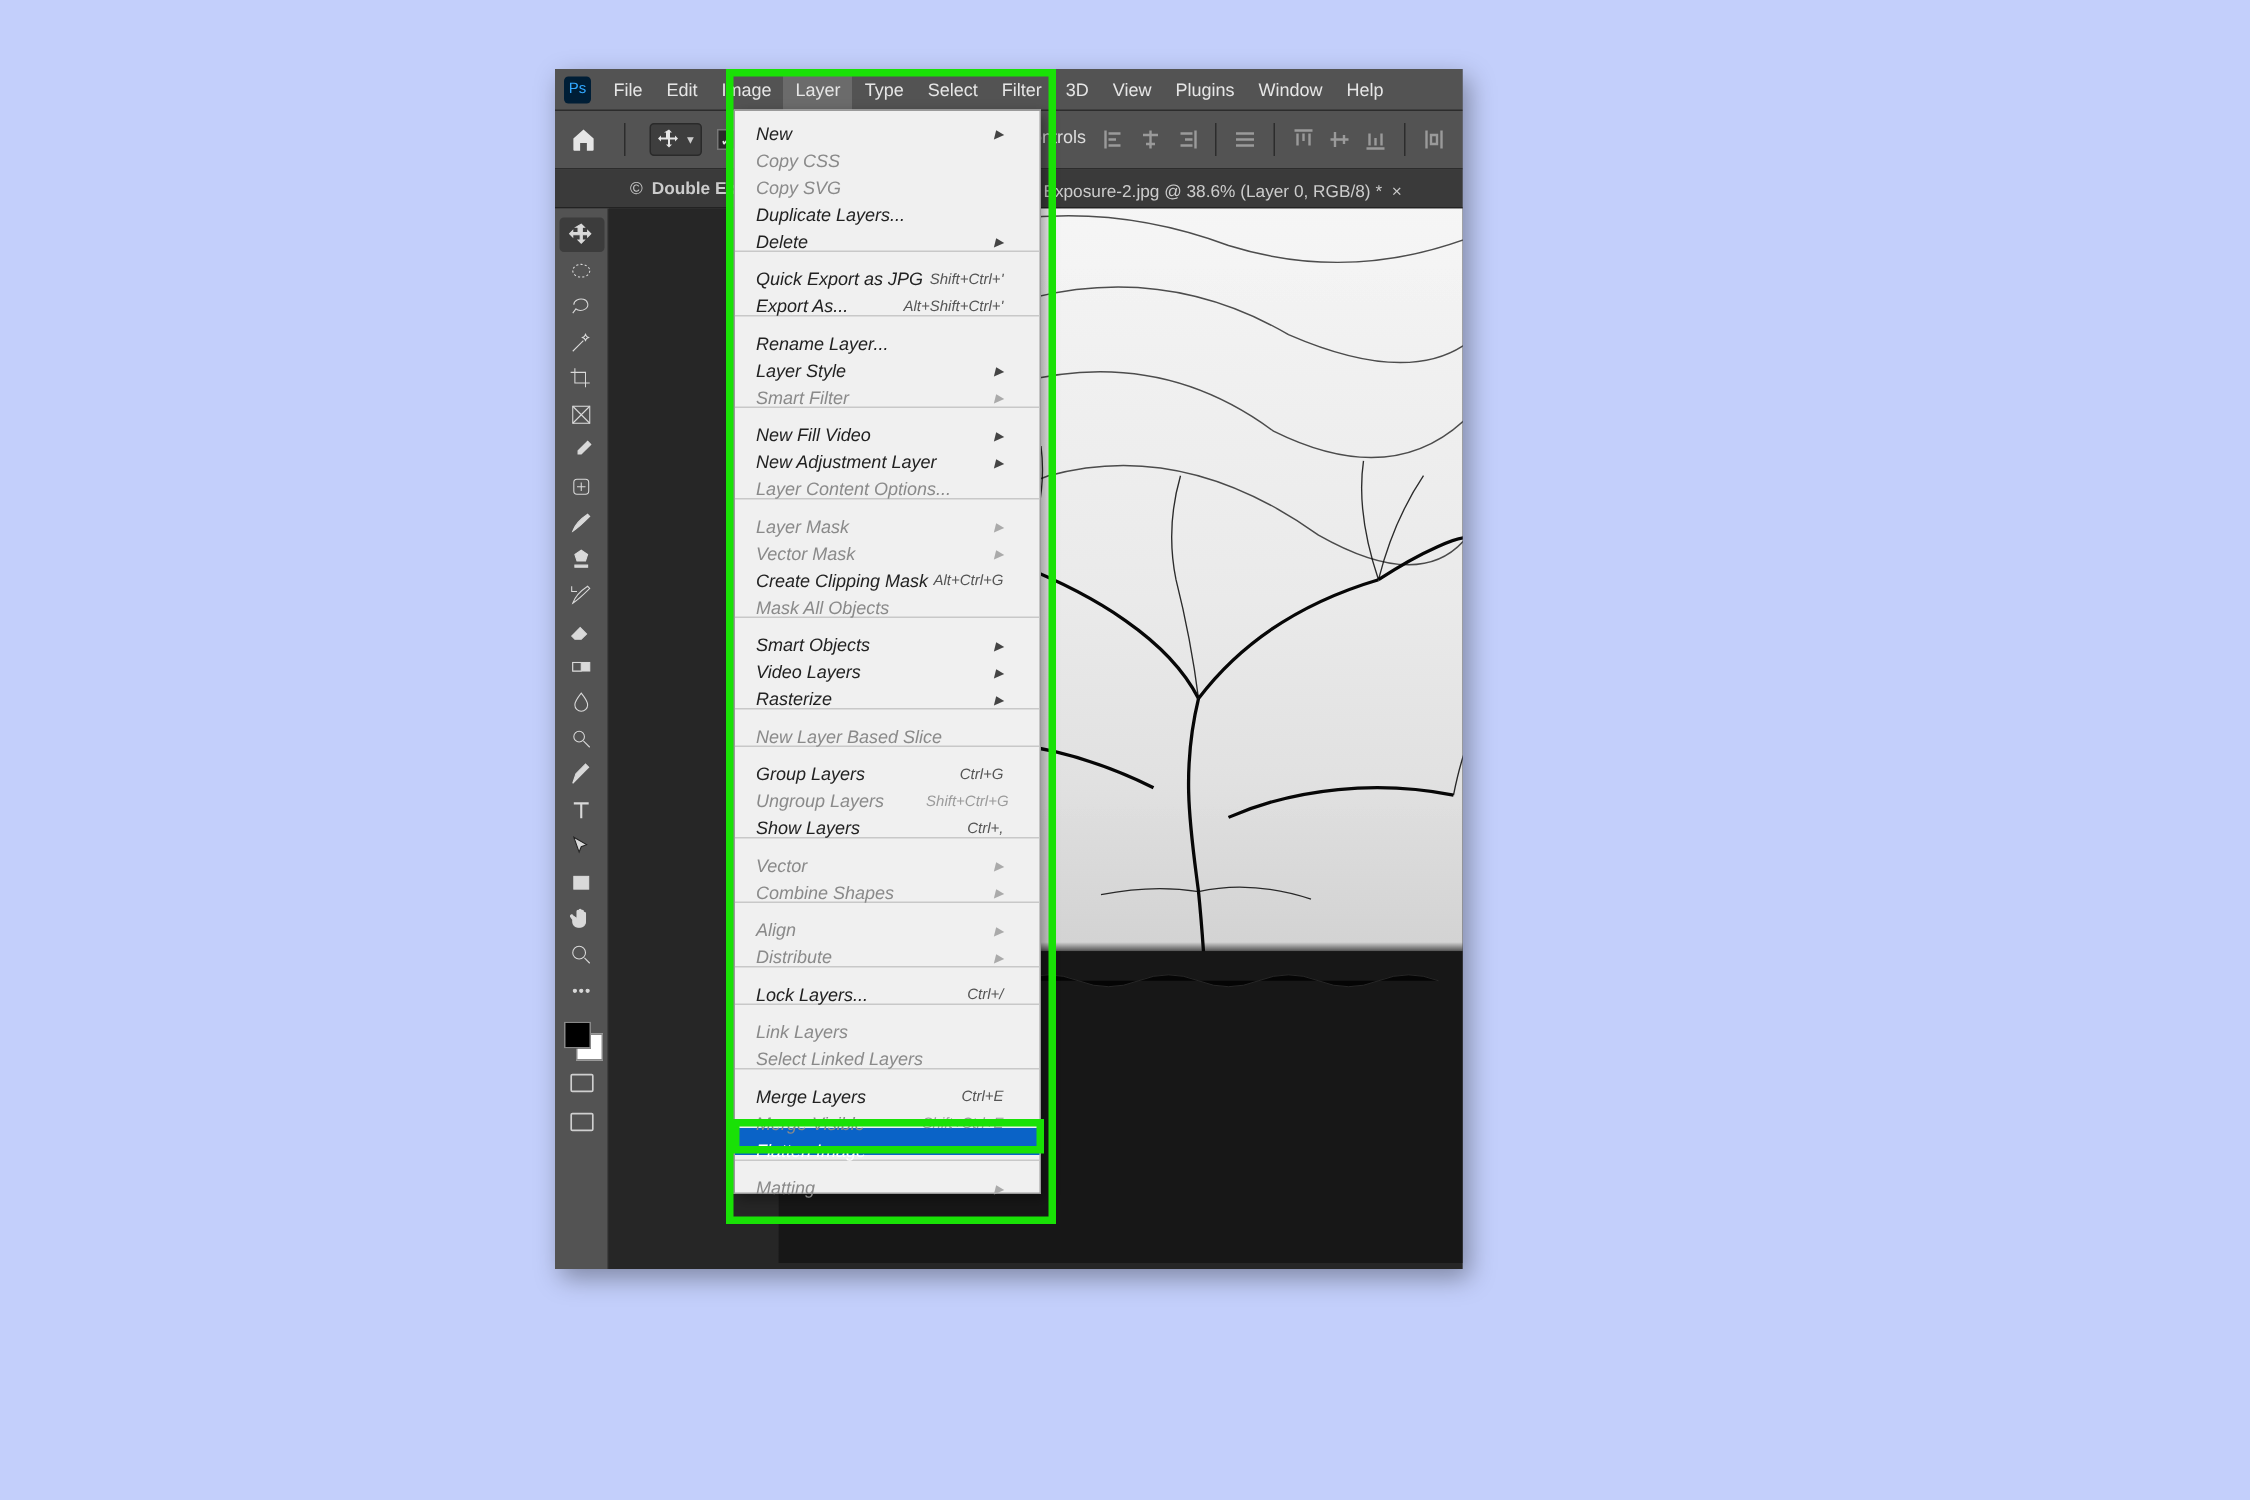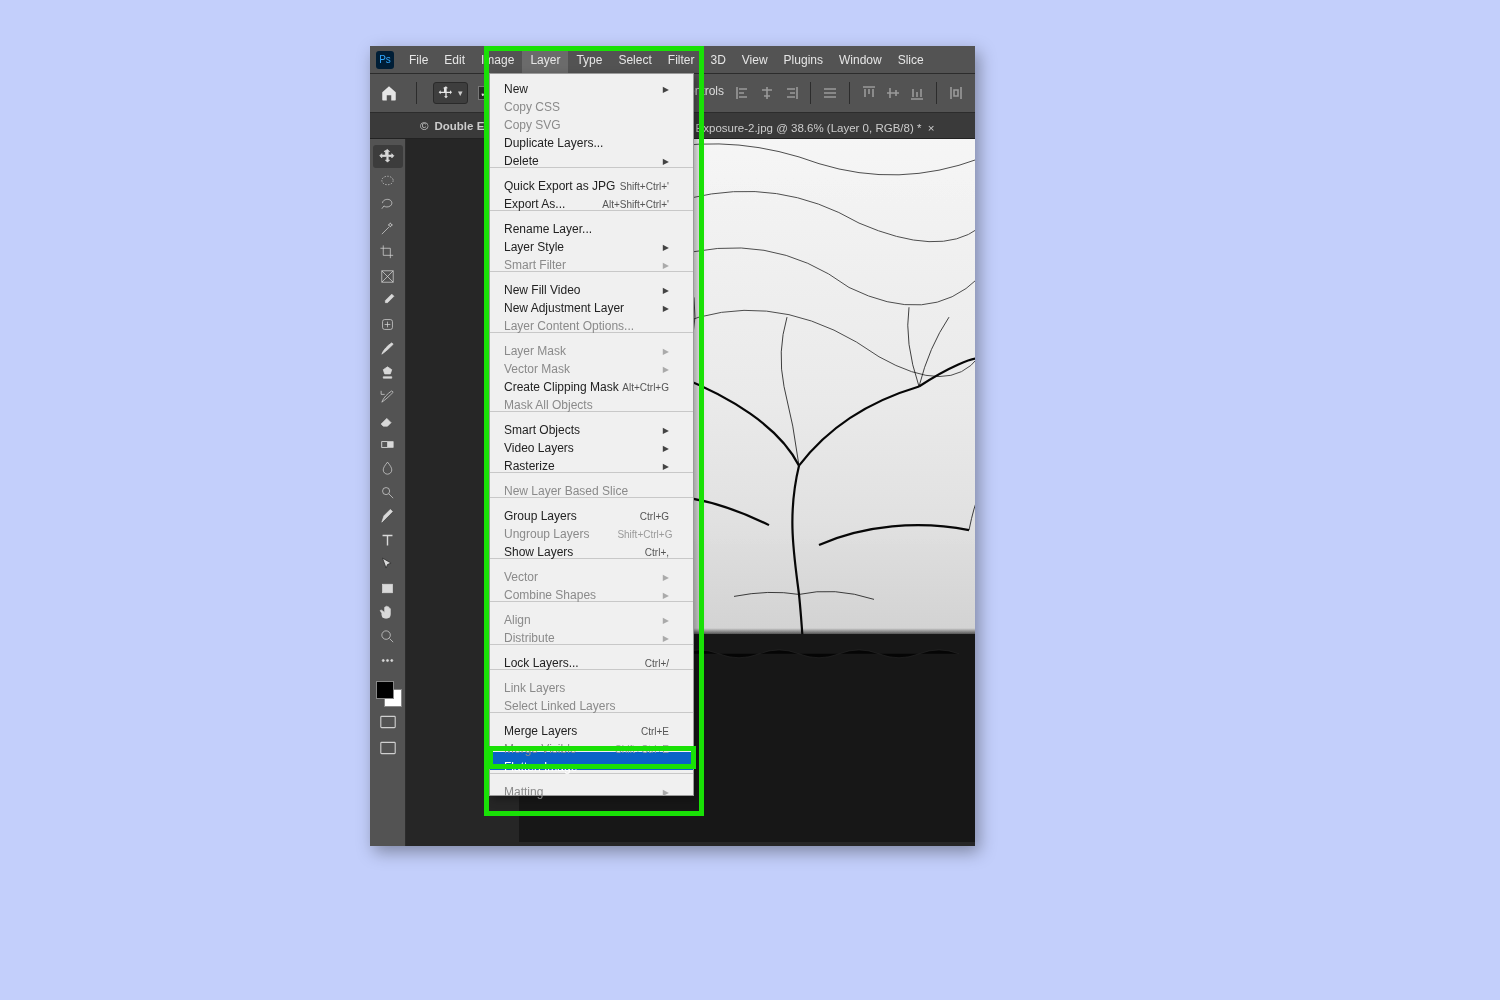--- a/index.html
+++ b/index.html
@@ -35,21 +35,21 @@
   .swatches .fg { position:absolute; left:2px; top:2px; width:18px; height:18px; background:#000; border:1px solid #888; }
   .swatches .bg { position:absolute; right:0; bottom:0; width:18px; height:18px; background:#fff; border:1px solid #888; }
   .mini { width:30px; height:22px; display:flex; align-items:center; justify-content:center; margin-top:4px; }
   .mini svg { width:16px; height:14px; fill:none; stroke:#cfcfcf; stroke-width:1.4; }
   .canvasbg { flex:1; background:#262626; position:relative; overflow:hidden; }
   .photo { position:absolute; left:113px; top: -10px; width:460px; height:713px; background: linear-gradient(#f0f0f0 0%, #e5e5e5 38%, #dcdcdc 55%, #cfcfcf 70%, #3e3e3e 71%, #242424 100%); filter: grayscale(1) contrast(1.05); }
   .tree { position:absolute; inset:0; }
   .tree svg { width:100%; height:100%; }
   
   .menu { position:absolute; left:119px; top:27px; width:205px; background:#f0f0f0; border:1px solid #9a9a9a; box-shadow: 3px 3px 8px rgba(0,0,0,0.35); font-size:12px; color:#222; z-index:20; }
-  .menu .row { height:18px; padding: 12px 24px 0 14px; display:flex; align-items:center; justify-content:space-between; white-space:nowrap; }
+  .menu .row { height:18px; padding: 12px 24px 0 14px; display:flex; align-items:center; justify-content:space-between; white-space:nowrap;font-style:italic; }
   .menu .row.dis { color:#8a8a8a; }
   .menu .row.sel { background:#0a63c7; color:#fff;align-items:center; }
   .menu .row .sc { color:#555; font-size:10px; }
   .menu .row.dis .sc { color:#9b9b9b;margin-left:28px; }
   .menu .arrow::after { content:"▶"; font-size:8px; color:#444; margin-left:auto; }
   .menu .row.dis.arrow::after { color:#aaa; }
   .menu hr { border:none; border-top:1px solid #c8c8c8; margin:3px 0; }
   
   .hl { position:absolute; border:5px solid #19e106; z-index:30; pointer-events:none; }
 </style>
@@ -65,21 +65,21 @@
         <div class="mi">Edit</div>
         <div class="mi">Image</div>
         <div class="mi active">Layer</div>
         <div class="mi">Type</div>
         <div class="mi">Select</div>
         <div class="mi">Filter</div>
         <div class="mi">3D</div>
         <div class="mi">View</div>
         <div class="mi">Plugins</div>
         <div class="mi">Window</div>
-        <div class="mi">Slice</div>
+        <div class="mi">Help</div>
       </div>
   </div>
 
   <div class="optbar">
     <div class="home-icon">
       <svg viewBox="0 0 24 24">
           <path d="M3 11l9-8 9 8v10a1 1 0 0 1-1 1h-5v-7h-6v7H4a1 1 0 0 1-1-1z"></path>
         </svg>
     </div>
     <div class="vsep"></div>

